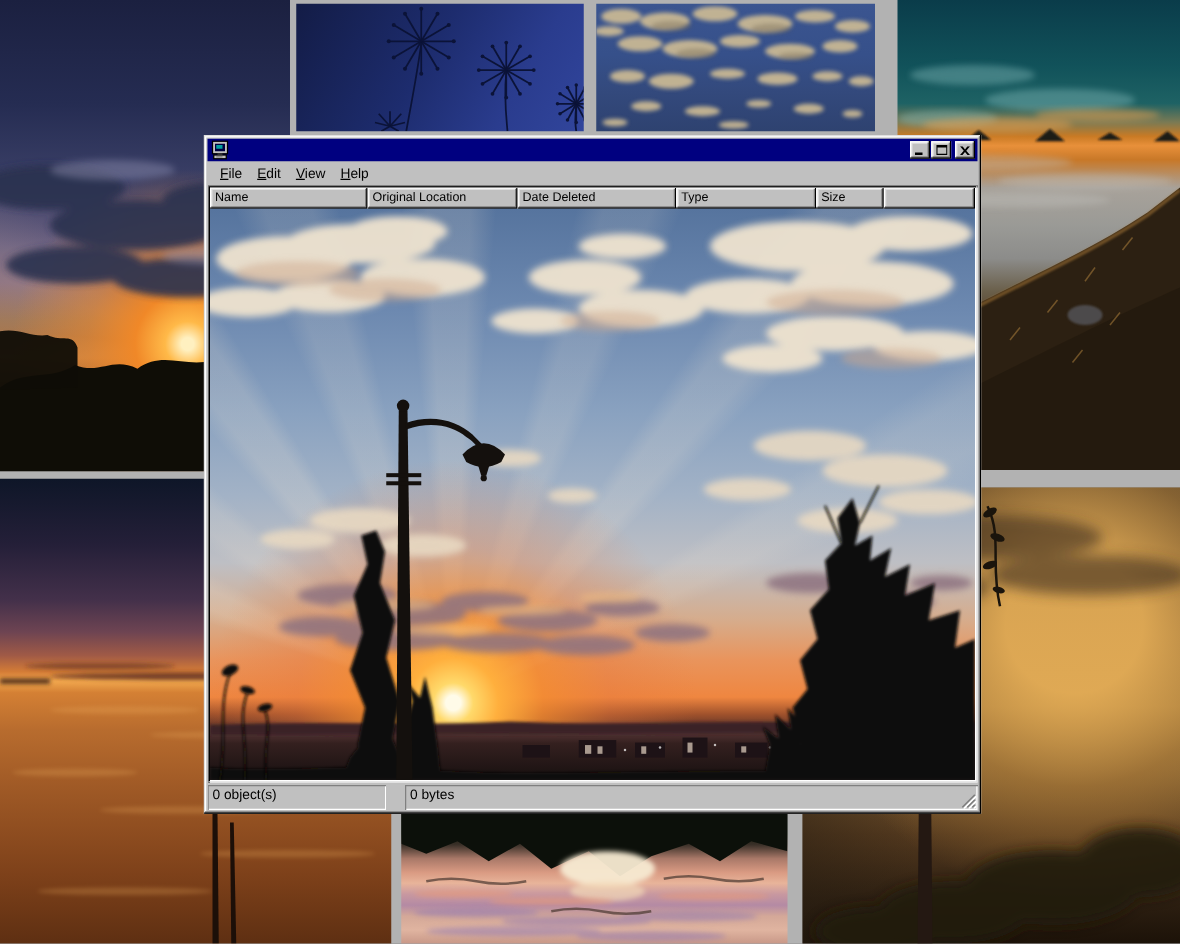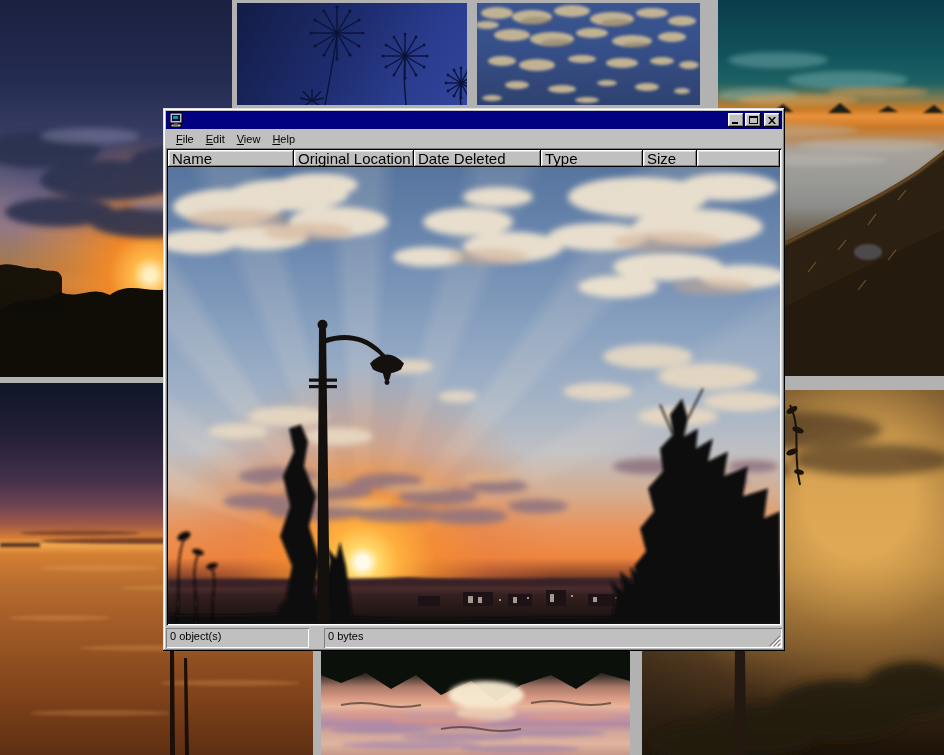--- a/index.html
+++ b/index.html
@@ -40,24 +40,24 @@
   .tb-btn{width:16px;height:14px;background:#c0c0c0;display:flex;align-items:center;justify-content:center;
           box-shadow:inset -1px -1px #000,inset 1px 1px #fff,inset -2px -2px #808080,inset 2px 2px #dfdfdf;}
   .tb-btn + .tb-btn{margin-left:1px;}
   .tb-btn.close{margin-left:3px;}
   .menubar{height:19px;flex:0 0 19px;display:flex;align-items:center;padding-left:4px;font-size:11px;color:#000;}
   .menu-item{padding:2px 6px;}
   .menu-item u{text-decoration:underline;}
   .client{flex:1 1 auto;background:#c0c0c0;padding:2px;display:flex;flex-direction:column;min-height:0;
           box-shadow:inset 1px 1px #808080,inset -1px -1px #dfdfdf,inset 2px 2px #000,inset -2px -2px #fff;}
   .header-row{height:17px;flex:0 0 17px;display:flex;}
-  .hcell{background:#c0c0c0;font-size:15px;line-height:15px;padding:1px 4px 0 4px;color:#000;
+  .hcell{background:#c0c0c0;font-size:10px;line-height:15px;padding:1px 4px 0 4px;color:#000;
          white-space:nowrap;overflow:hidden;
          box-shadow:inset -1px -1px #000,inset 1px 1px #fff,inset -2px -2px #808080,inset 2px 2px #dfdfdf;}
-  .hc0{width:126px;} .hc1{width:120px;} .hc2{width:127px;} .hc3{width:102px;}
+  .hc0{width:126px;} .hc1{width:120px;} .hc2{width:127px;} .hc3{width:112px;}
   .hc4{width:54px;text-align:left;} .hc5{flex:1 1 auto;}
   
   .photo{flex:1 1 auto;position:relative;overflow:hidden;min-height:0;
       background:
         radial-gradient(circle at 31.8% 86.5%, #fffbe8 0 6px,#ffd96a 16px,#ffaf3d 36px,rgba(244,140,48,.75) 72px,rgba(230,120,60,.35) 125px,rgba(230,120,60,0) 195px),
         conic-gradient(from -72deg at 31.8% 86.5%, transparent 0deg, rgba(255,238,214,.15) 3deg 7deg, transparent 10deg 14deg, rgba(255,238,214,.12) 17deg 21deg, transparent 24deg 30deg, rgba(255,238,214,.16) 33deg 38deg, transparent 41deg 48deg, rgba(255,238,214,.13) 51deg 56deg, transparent 59deg 66deg, rgba(255,238,214,.15) 69deg 74deg, transparent 77deg 86deg, rgba(255,238,214,.12) 89deg 94deg, transparent 97deg 106deg, rgba(255,238,214,.14) 109deg 114deg, transparent 117deg 128deg, rgba(255,238,214,.11) 131deg 136deg, transparent 139deg 360deg),
         linear-gradient(180deg,#56749e 0%,#6d89b0 18%,#8aa2c0 36%,#a2b2c6 50%,#bebfc4 62%,#d6ac8c 72%,#e9945c 79%,#ef8640 85.5%,#a0522c 88.5%,#402426 92%,#1c1413 100%);}
   .photo svg{position:absolute;left:0;top:0;width:100%;height:100%;display:block;}
   
   .statusbar{height:20px;flex:0 0 20px;margin-top:2px;display:flex;}

